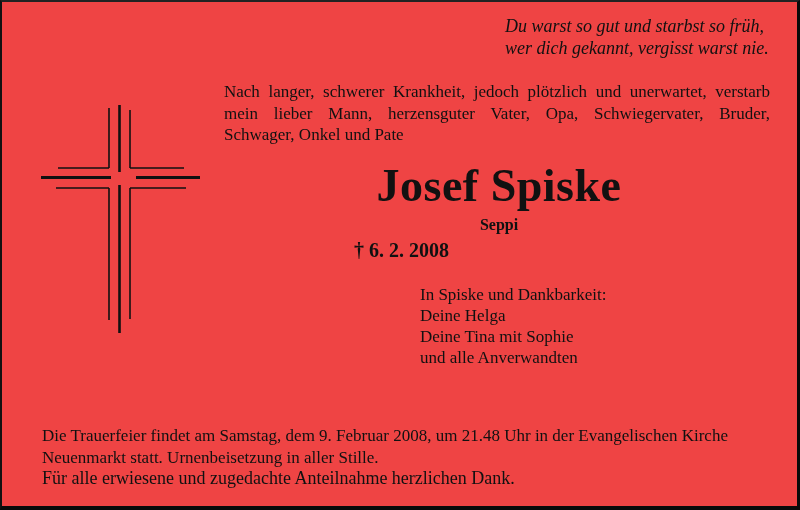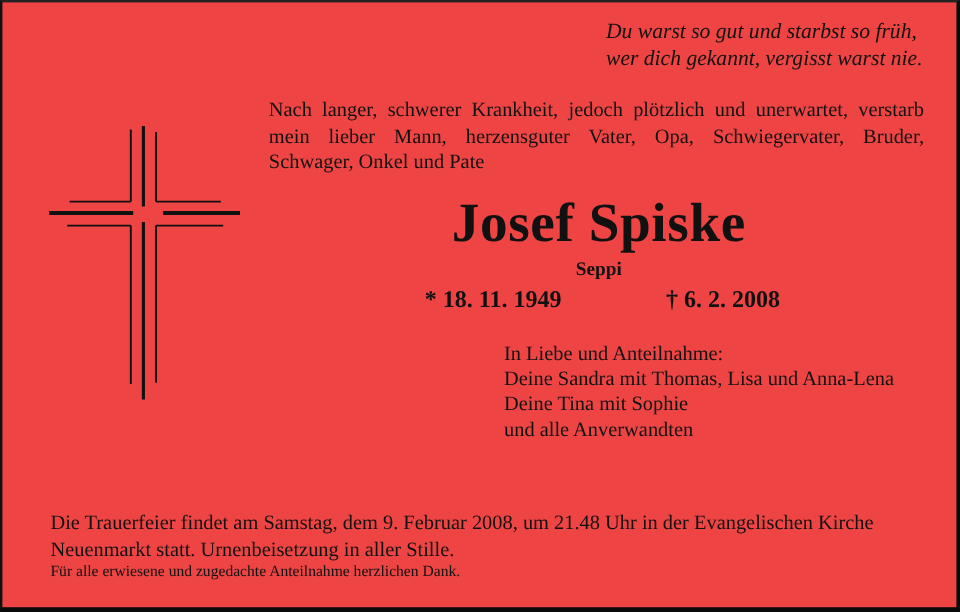--- a/index.html
+++ b/index.html
@@ -80,21 +80,21 @@
 
   .funeral {
     left: 40px; top: 423px;
     width: 750px;
     font-size: 17px;
     line-height: 21.5px;
   }
 
   .thanks {
     left: 40px; top: 466px;
-    font-size: 13px;
+    font-size: 18px;
     white-space: nowrap;
   }
 
   .cross-svg { left: 28px; top: 92px; }
 </style>
 </head>
 <body>
 
 <div class="notice">
 
@@ -127,27 +127,26 @@
     <div class="j">Nach langer, schwerer Krankheit, jedoch plötzlich und unerwartet, verstarb</div>
     <div class="j">mein lieber Mann, herzensguter Vater, Opa, Schwiegervater, Bruder,</div>
     <div>Schwager, Onkel und Pate</div>
   </div>
 
   <div class="abs name">Josef Spiske</div>
 
   <div class="abs nickname">Seppi</div>
 
   <div class="abs dates">
-    <span>* 18. 11. 1949</span>
     <span>† 6. 2. 2008</span>
   </div>
 
   <div class="abs mourners">
-    <div>In Liebe und Anteilnahme:</div>
-    <div>Deine Sandra mit Thomas, Lisa und Anna-Lena</div>
+    <div>In Spiske und Dankbarkeit:</div>
+    <div>Deine Helga</div>
     <div>Deine Tina mit Sophie</div>
     <div>und alle Anverwandten</div>
   </div>
 
 
   <div class="abs funeral">
     <div>Die Trauerfeier findet am Samstag, dem 9. Februar 2008, um 21.48 Uhr in der Evangelischen Kirche</div>
     <div>Neuenmarkt statt. Urnenbeisetzung in aller Stille.</div>
   </div>
 

